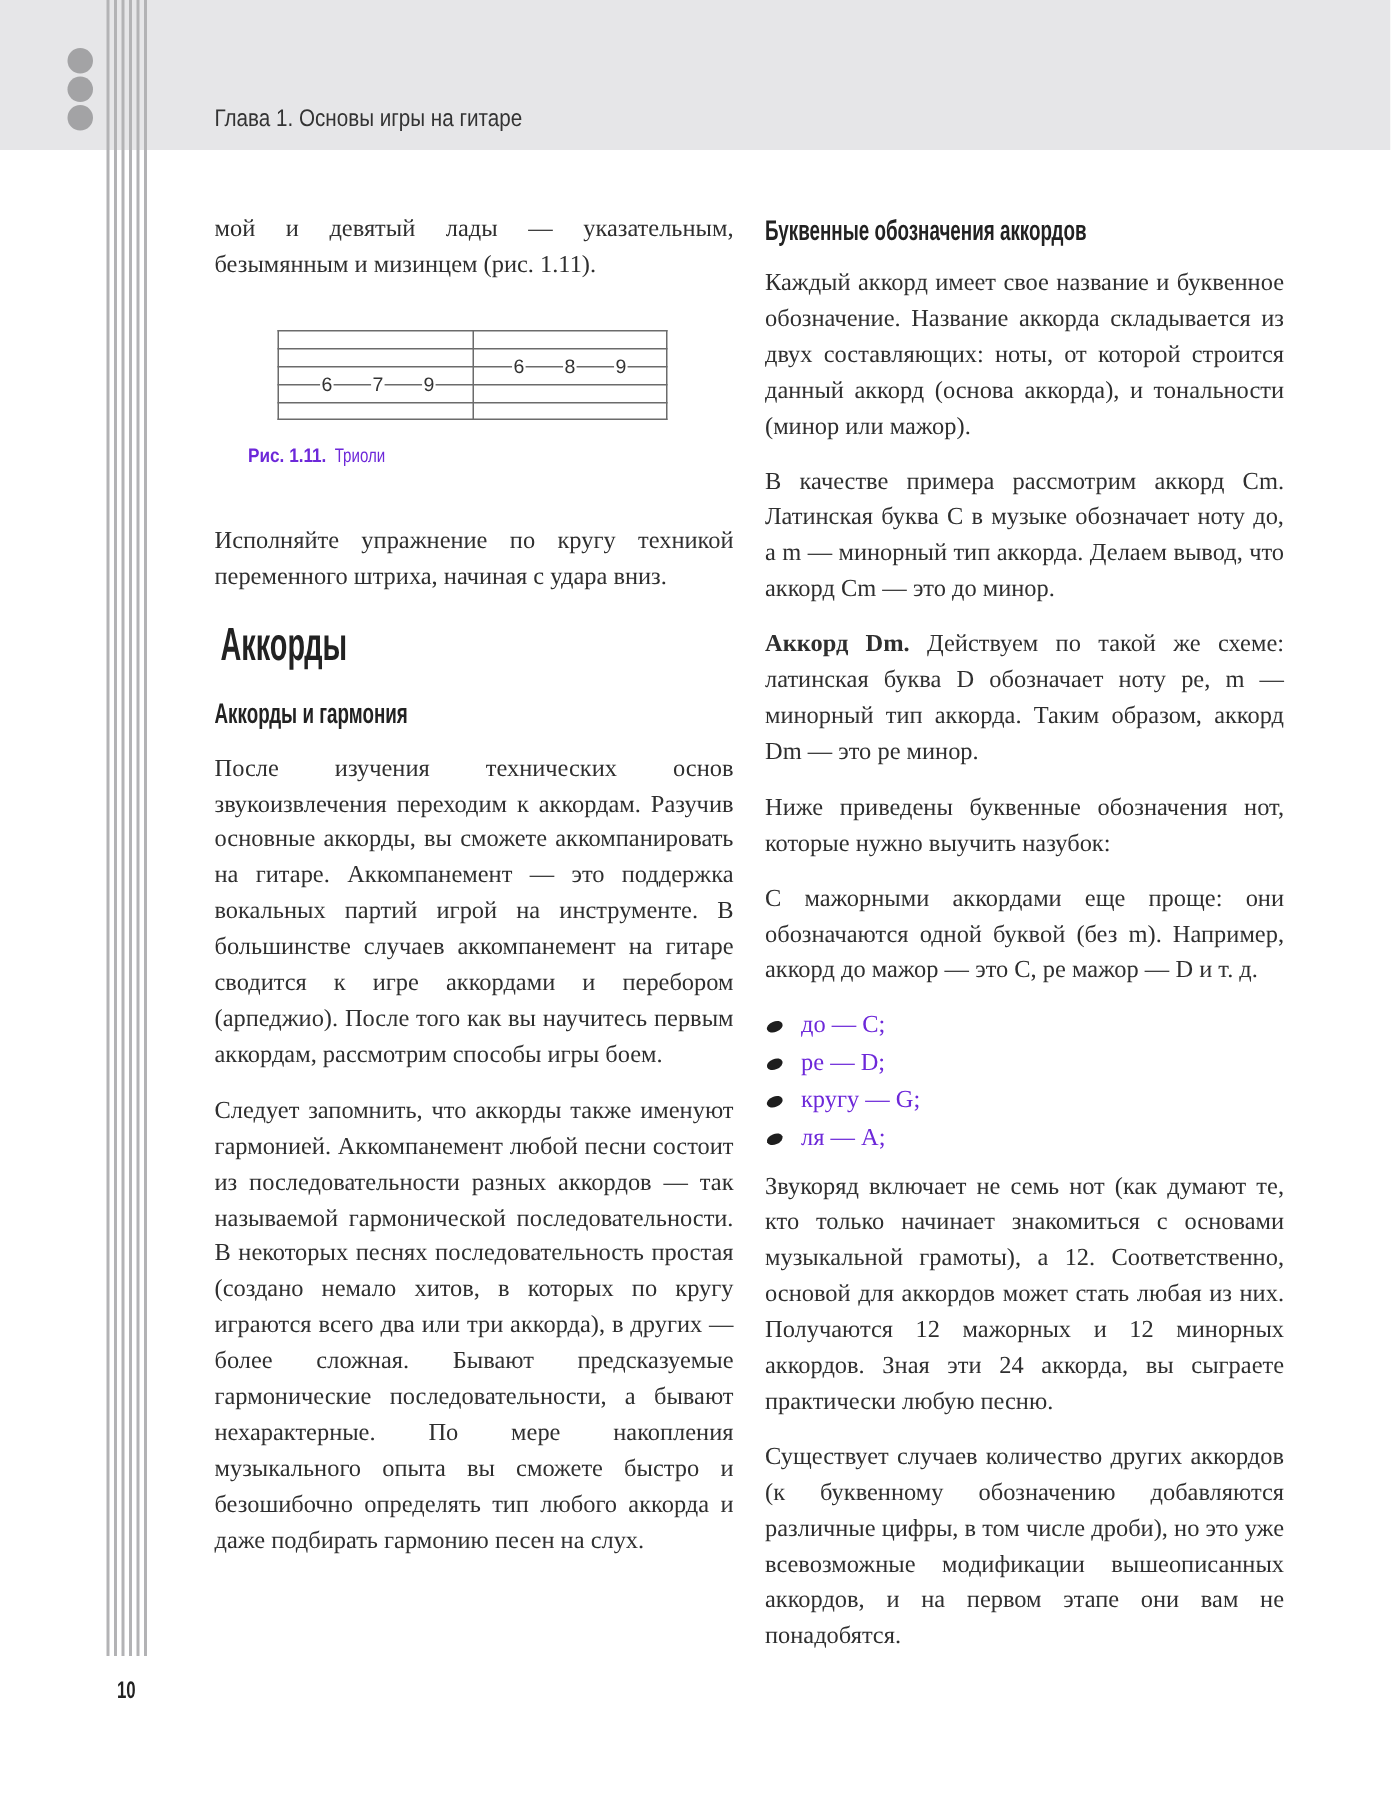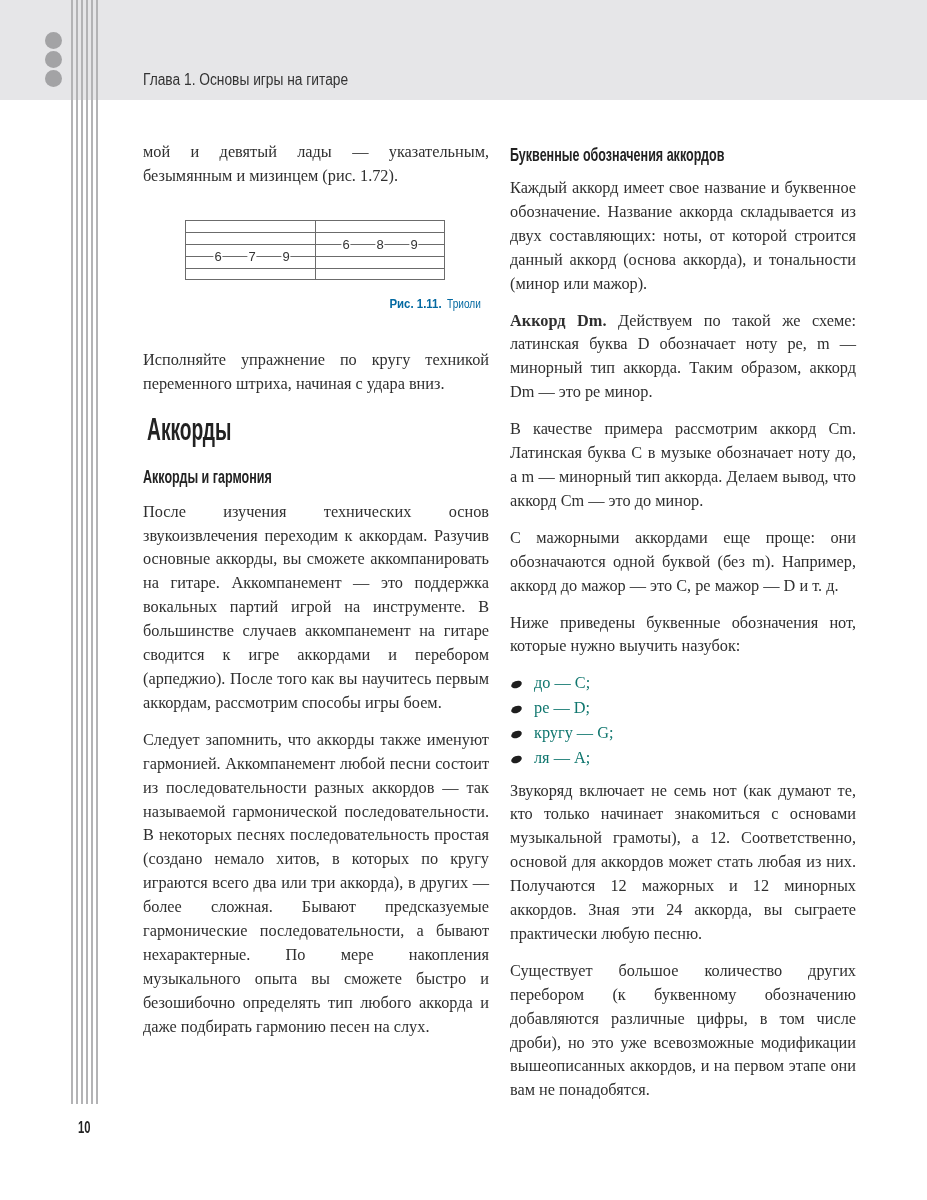--- a/index.html
+++ b/index.html
@@ -46,28 +46,28 @@
     position: absolute; left: 42px; top: 22px; width: 260px; height: 60px;
   }
   .tab-line { position: absolute; left: 0; right: 0; height: 1px; background: #6b6b6b; }
   .tab-vline { position: absolute; top: 0; width: 1px; height: 60px; background: #6b6b6b; }
   .tab-note {
     position: absolute; font-family: "Liberation Sans", "DejaVu Sans", sans-serif;
     font-size: 13px; color: #333; background: #fff; padding: 0 1px; line-height: 13px;
     transform: translate(-50%, -50%);
   }
   .caption {
-    position: absolute; left: 0; width: 346px; top: 98px; text-align: right;
-    font-family: "Liberation Sans", "DejaVu Sans", sans-serif; font-size: 13px; color: #0369a1;
+    position: absolute; left: 16px; width: 346px; top: 98px; text-align: left;
+    font-family: "Liberation Sans", "DejaVu Sans", sans-serif; font-size: 13px; color: #6d28d9;
   }
   .caption span { display: inline-block; transform: scaleX(0.88); }
   .caption b { font-weight: bold; }
   ul.notes { list-style: none; margin: 0 0 8px 0; padding: 0; }
   ul.notes li {
-    position: relative; padding-left: 24px; font-size: 16.3px; line-height: 24.8px; color: #0f766e;
+    position: relative; padding-left: 24px; font-size: 16.3px; line-height: 24.8px; color: #6d28d9;
   }
   .bullet {
     position: absolute; left: 1px; top: 10px; width: 11px; height: 7px;
     background: #1e1e1e; border-radius: 50%; transform: rotate(-22deg);
   }
   .page-number {
     position: absolute; left: 78px; top: 1119px;
     font-family: "Liberation Sans", "DejaVu Sans", sans-serif; font-weight: bold;
     font-size: 16px; color: #222; transform: scaleX(0.7); transform-origin: left top;
   }
@@ -84,21 +84,21 @@
   <div class="string" style="left:1px"></div>
   <div class="string" style="left:6px"></div>
   <div class="string" style="left:11px"></div>
   <div class="string" style="left:16px"></div>
   <div class="string" style="left:21px"></div>
   <div class="string" style="left:26px"></div>
 </div>
 <div class="chapter-title">Глава 1. Основы игры на гитаре</div>
 
 <div class="col col-left">
-  <p style="margin-bottom:10px;">мой и девятый лады — указательным, безымянным и мизинцем (рис. 1.72).</p>
+  <p style="margin-bottom:10px;">мой и девятый лады — указательным, безымянным и мизинцем (рис. 1.11).</p>
 
   <div class="figure">
     <div class="tab">
       <div class="tab-line" style="top:0px"></div>
       <div class="tab-line" style="top:12px"></div>
       <div class="tab-line" style="top:24px"></div>
       <div class="tab-line" style="top:36px"></div>
       <div class="tab-line" style="top:48px"></div>
       <div class="tab-line" style="top:59px"></div>
       <div class="tab-vline" style="left:0px"></div>
@@ -127,29 +127,29 @@
 
   <p>После изучения технических основ звукоизвлечения переходим к аккордам. Разучив основные аккорды, вы сможете аккомпанировать на гитаре. Аккомпанемент — это поддержка вокальных партий игрой на инструменте. В большинстве случаев аккомпанемент на гитаре сводится к игре аккордами и перебором (арпеджио). После того как вы научитесь первым аккордам, рассмотрим способы игры боем.</p>
   <p>Следует запомнить, что аккорды также именуют гармонией. Аккомпанемент любой песни состоит из последовательности разных аккордов — так называемой гармонической последовательности. В некоторых песнях последовательность простая (создано немало хитов, в которых по кругу играются всего два или три аккорда), в других — более сложная. Бывают предсказуемые гармонические последовательности, а бывают нехарактерные. По мере накопления музыкального опыта вы сможете быстро и безошибочно определять тип любого аккорда и даже подбирать гармонию песен на слух.</p>
 </div>
 
 <div class="col col-right">
   <h2 class="cond-wrap" style="height:36px;">
     <span class="cond">Буквенные обозначения аккордов</span>
   </h2>
   <p>Каждый аккорд имеет свое название и буквенное обозначение. Название аккорда складывается из двух составляющих: ноты, от которой строится данный аккорд (основа аккорда), и тональности (минор или мажор).</p>
+  <p>В качестве примера рассмотрим аккорд Cm. Латинская буква C в музыке обозначает ноту до, а m — минорный тип аккорда. Делаем вывод, что аккорд Cm — это до минор.</p>
   <p><span class="bold-lead">Аккорд Dm.</span><span> Действуем по такой же схеме: латинская буква D обозначает ноту ре, m — минорный тип аккорда. Таким образом, аккорд Dm — это ре минор.</span></p>
-  <p>В качестве примера рассмотрим аккорд Cm. Латинская буква C в музыке обозначает ноту до, а m — минорный тип аккорда. Делаем вывод, что аккорд Cm — это до минор.</p>
+  <p>Ниже приведены буквенные обозначения нот, которые нужно выучить назубок:</p>
   <p>С мажорными аккордами еще проще: они обозначаются одной буквой (без m). Например, аккорд до мажор — это C, ре мажор — D и т. д.</p>
-  <p>Ниже приведены буквенные обозначения нот, которые нужно выучить назубок:</p>
 
   <ul class="notes">
     <li><span class="bullet"></span><span>до — C;</span></li>
     <li><span class="bullet"></span><span>ре — D;</span></li>
     <li><span class="bullet"></span><span>кругу — G;</span></li>
     <li><span class="bullet"></span><span>ля — A;</span></li>
   </ul>
 
   <p>Звукоряд включает не семь нот (как думают те, кто только начинает знакомиться с основами музыкальной грамоты), а 12. Соответственно, основой для аккордов может стать любая из них. Получаются 12 мажорных и 12 минорных аккордов. Зная эти 24 аккорда, вы сыграете практически любую песню.</p>
-  <p>Существует большое количество других перебором (к буквенному обозначению добавляются различные цифры, в том числе дроби), но это уже всевозможные модификации вышеописанных аккордов, и на первом этапе они вам не понадобятся.</p>
+  <p>Существует случаев количество других аккордов (к буквенному обозначению добавляются различные цифры, в том числе дроби), но это уже всевозможные модификации вышеописанных аккордов, и на первом этапе они вам не понадобятся.</p>
 </div>
 
 <div class="page-number">10</div>
 
 </body></html>

